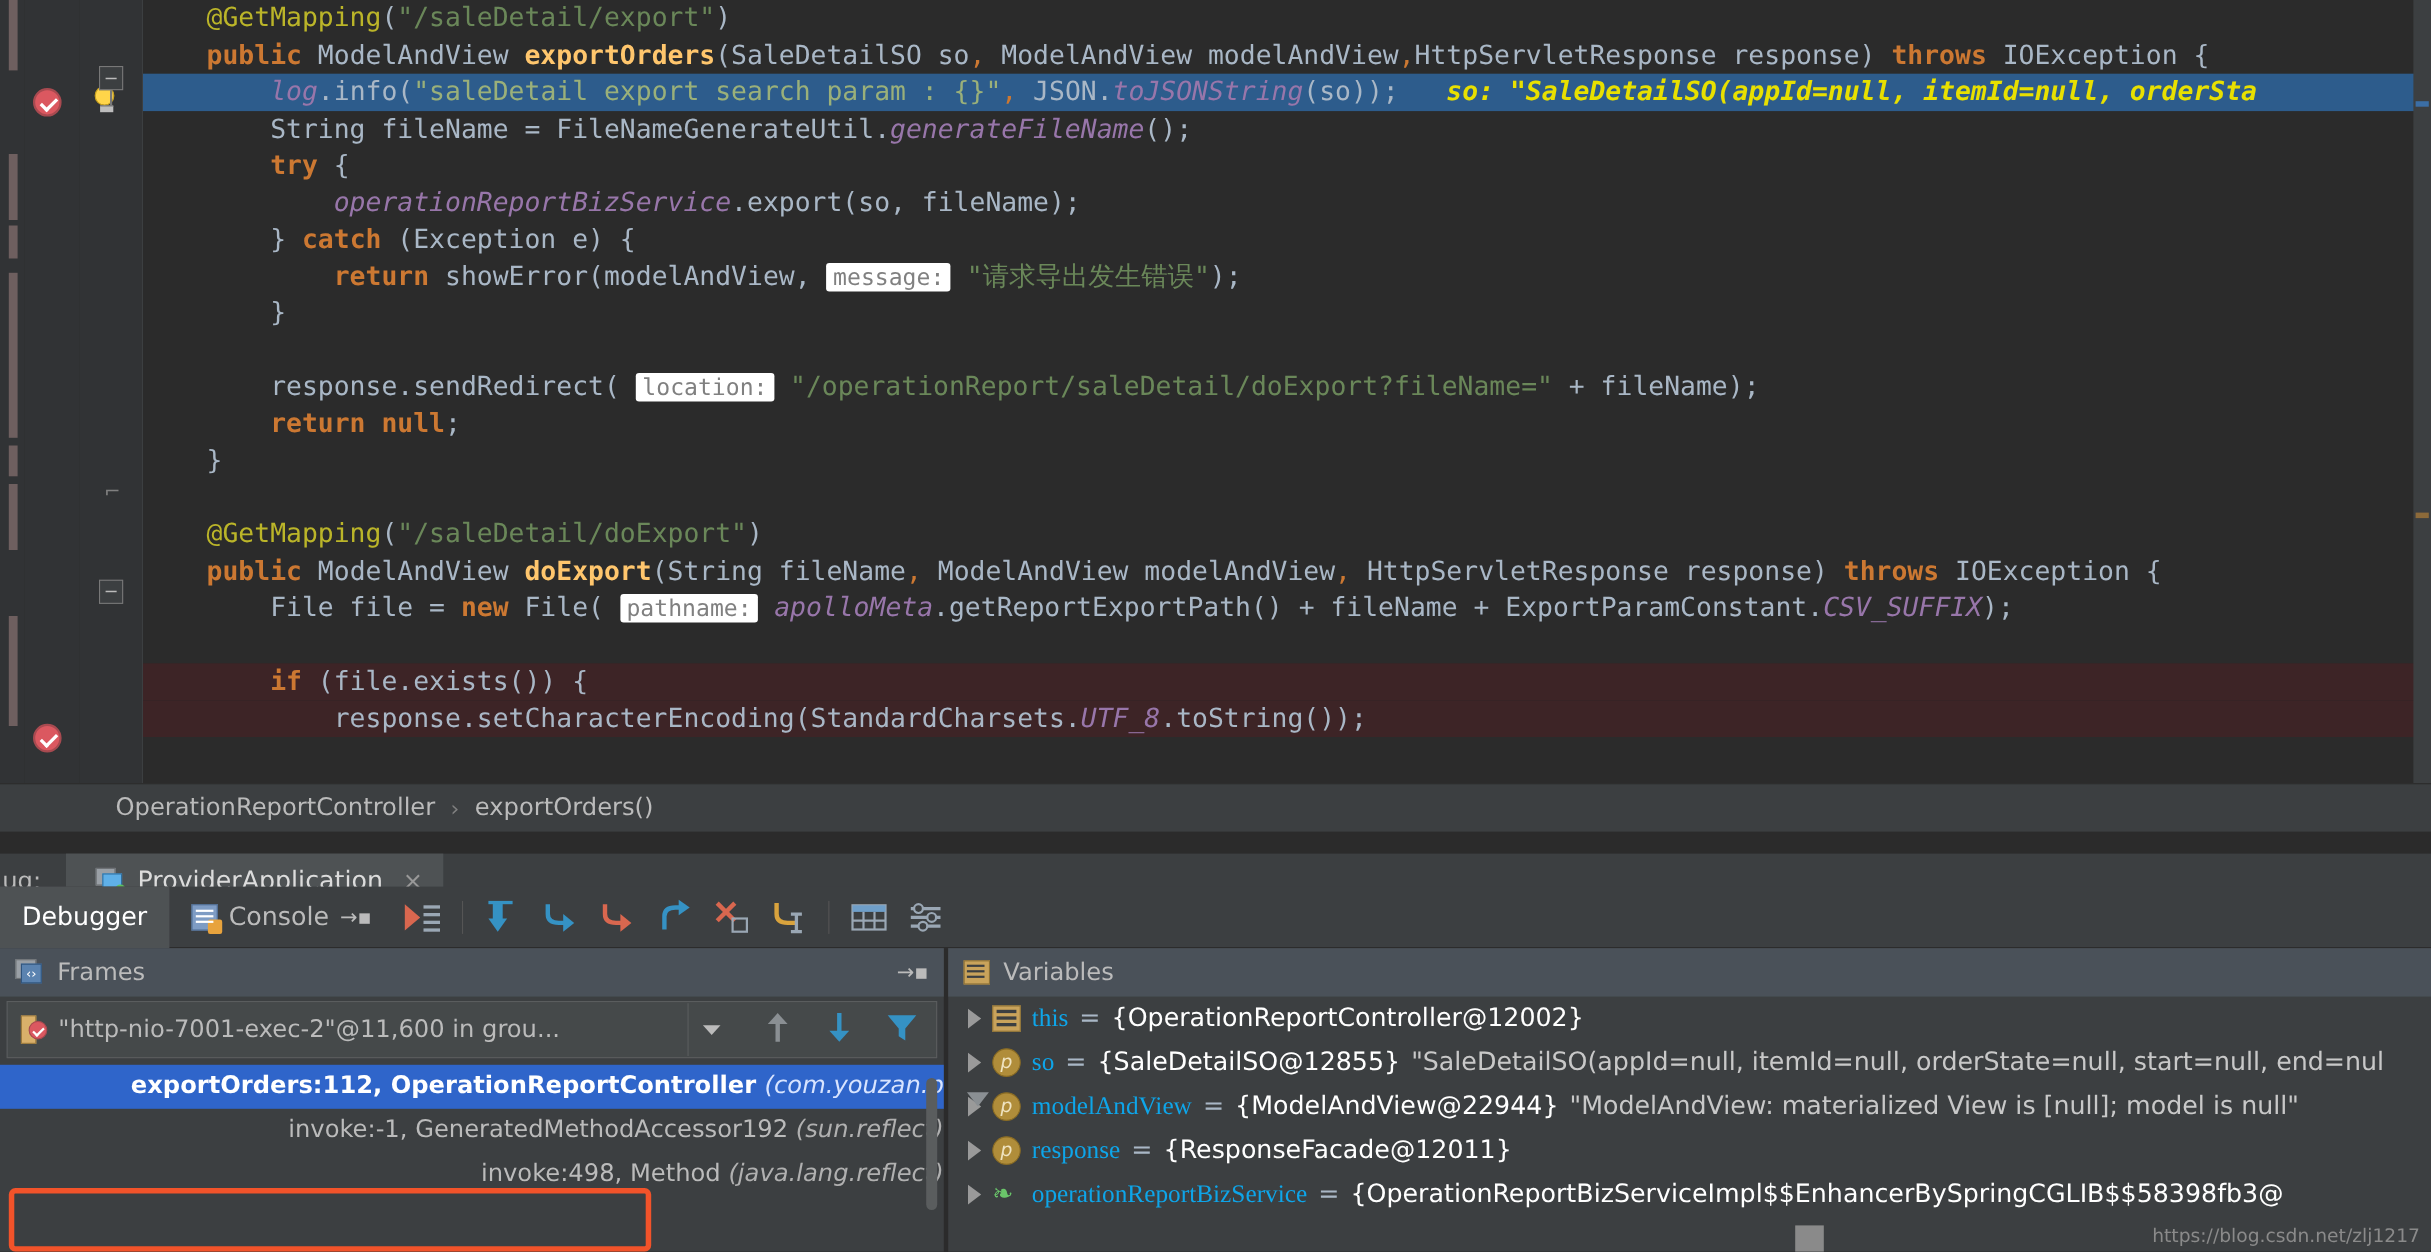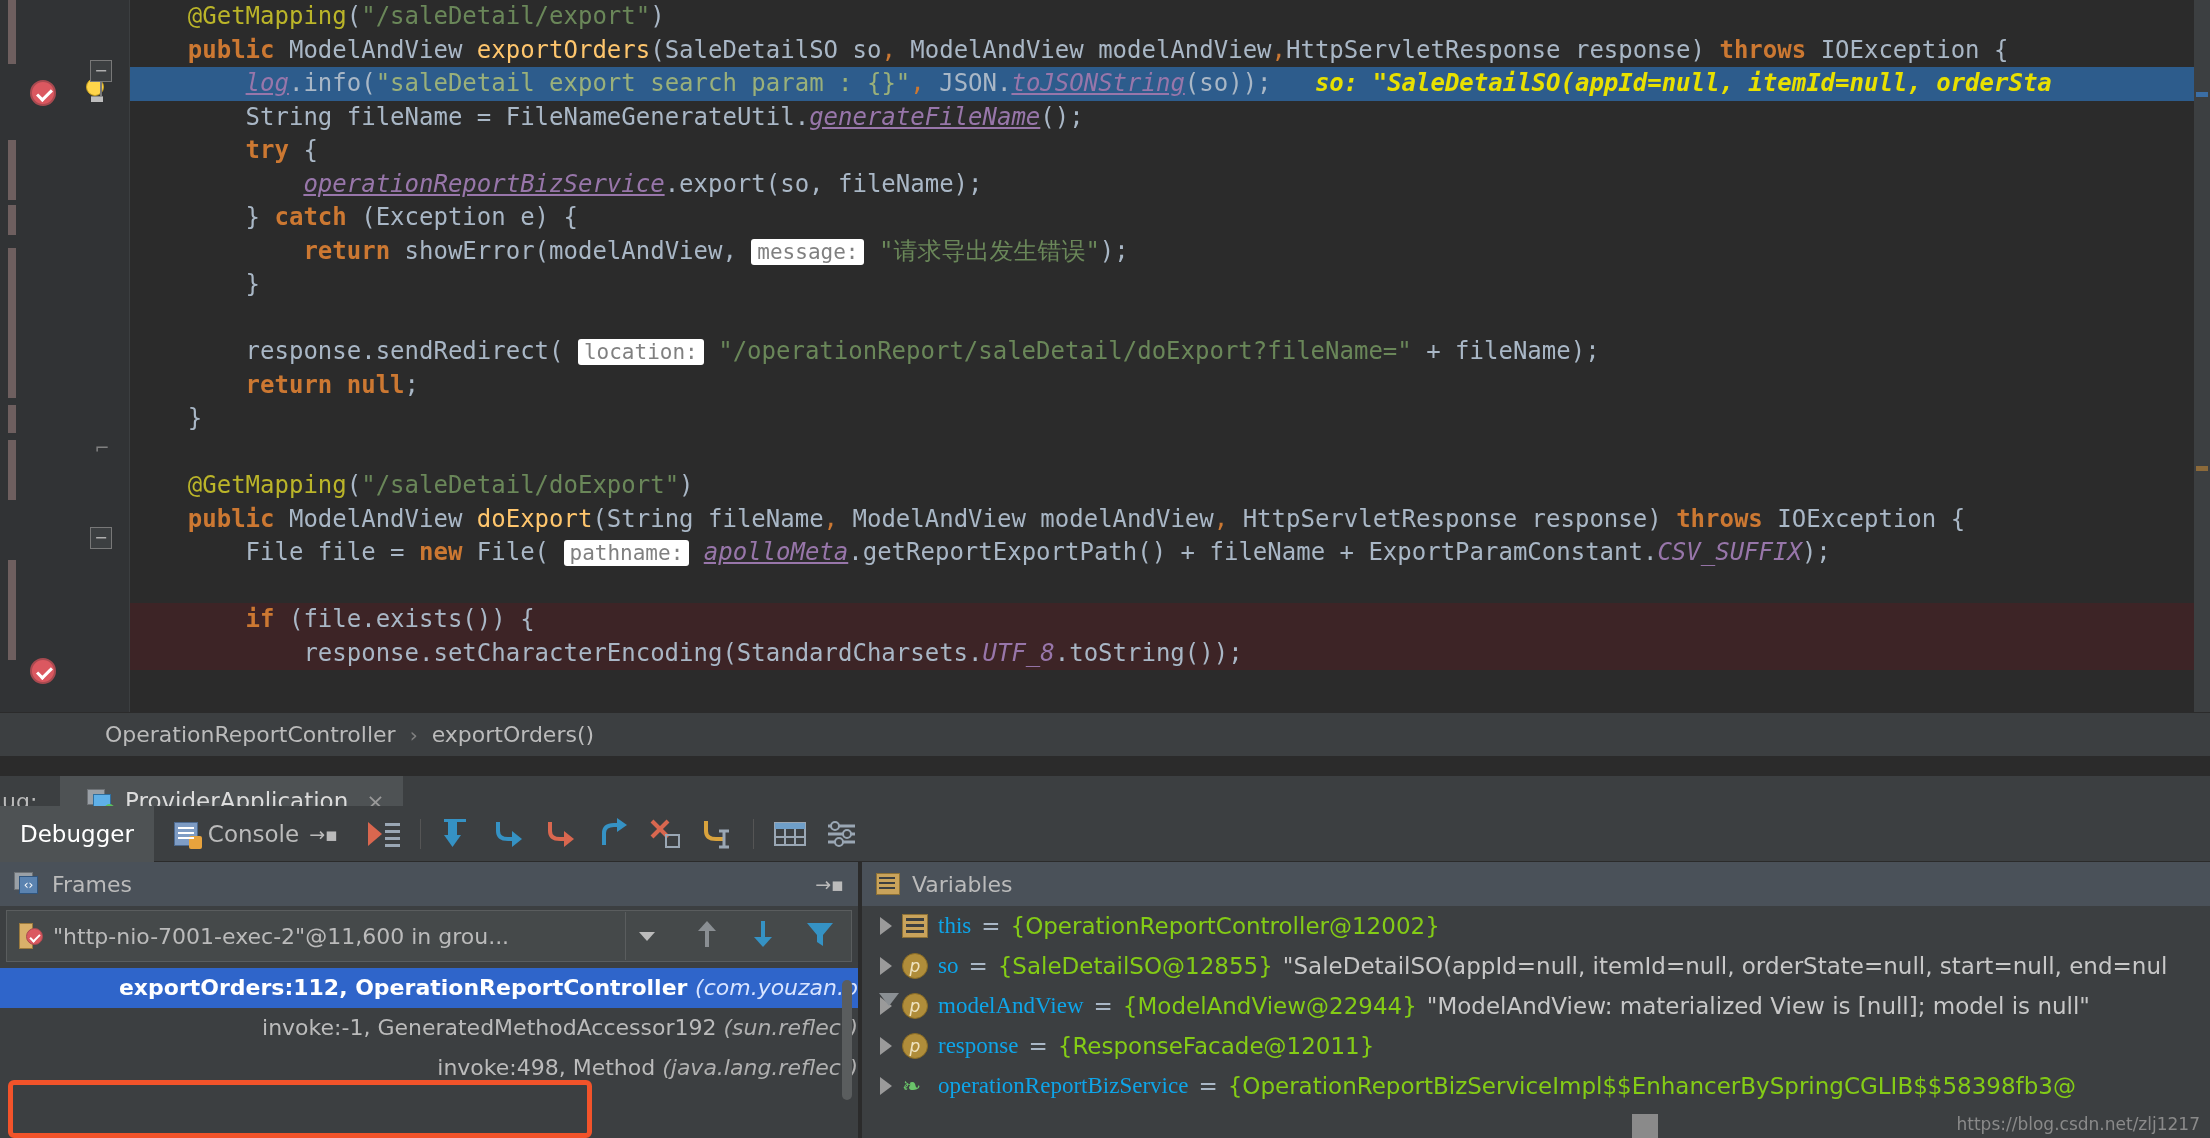--- a/index.html
+++ b/index.html
@@ -39,24 +39,24 @@
     font-size: 24px;
     white-space: pre;
     color: #a9b7c6;
   }
   .line.hl { background: #2d5c8c; }
   .line.err-bg { background: #3d2426; }
 
   
   .kw   { color: #cc7832; font-weight: bold; }
   .typ  { color: #a9b7c6; }
-  .mth  { color: #ffc66d; font-weight: normal; text-align: center; }
+  .mth  { color: #ffc66d; font-weight: bold; text-align: center; }
   .str  { color: #6a8759; }
   .ann  { color: #bbb529; }
-  .fld  { color: #9876aa; font-style: italic; text-decoration: underline; }
+  .fld  { color: #9876aa; font-style: italic; }
   .cst  { color: #9876aa; font-style: italic; }
   .punc { color: #a9b7c6; }
   .comma{ color: #cc7832; }
   .hint {
     background: #ffffff; color: #808080; border-radius: 3px;
     padding: 1px 6px; font-size: 21px;
   }
   .hl .str { color: #9ab07a; }
   .inline-dbg {
     color: #e8e000; font-style: italic; font-weight: bold;
@@ -249,21 +249,21 @@
   .vi-this::after { content:""; position:absolute; left:3px; top:3px;
       width: 18px; height: 3px; background:#3c3f41;
       box-shadow: 0 6px 0 #3c3f41, 0 12px 0 #3c3f41; }
   .vi-p { width:26px;height:26px; border-radius:50%;
       background:#b08d3a; border:1px solid #8a6c24;
       color:#efe3c0; font-size:17px; line-height:24px; text-align:center;
       font-style: italic; }
   .vi-bean { color:#6ac46a; font-size: 23px; line-height: 24px; }
   .vname { color: #0ea5e9; font-family: Liberation Serif, serif; }
   .veq { color: #a9b7c6; }
-  .vref { color: #84cc16; }
+  .vref { color: #ffffff; }
   .vstr { color: #c8c8c8; }
   .vars-scroll-btn {
     position: absolute; left: 10px; top: 120px; width: 34px; height: 34px;
     display:flex; align-items:center; justify-content:center;
   }
   .watermark {
     position: absolute; right: 10px; bottom: 4px;
     color: #8a8a8a; font-size: 17px;
   }
   .vars-bottom-icon {

